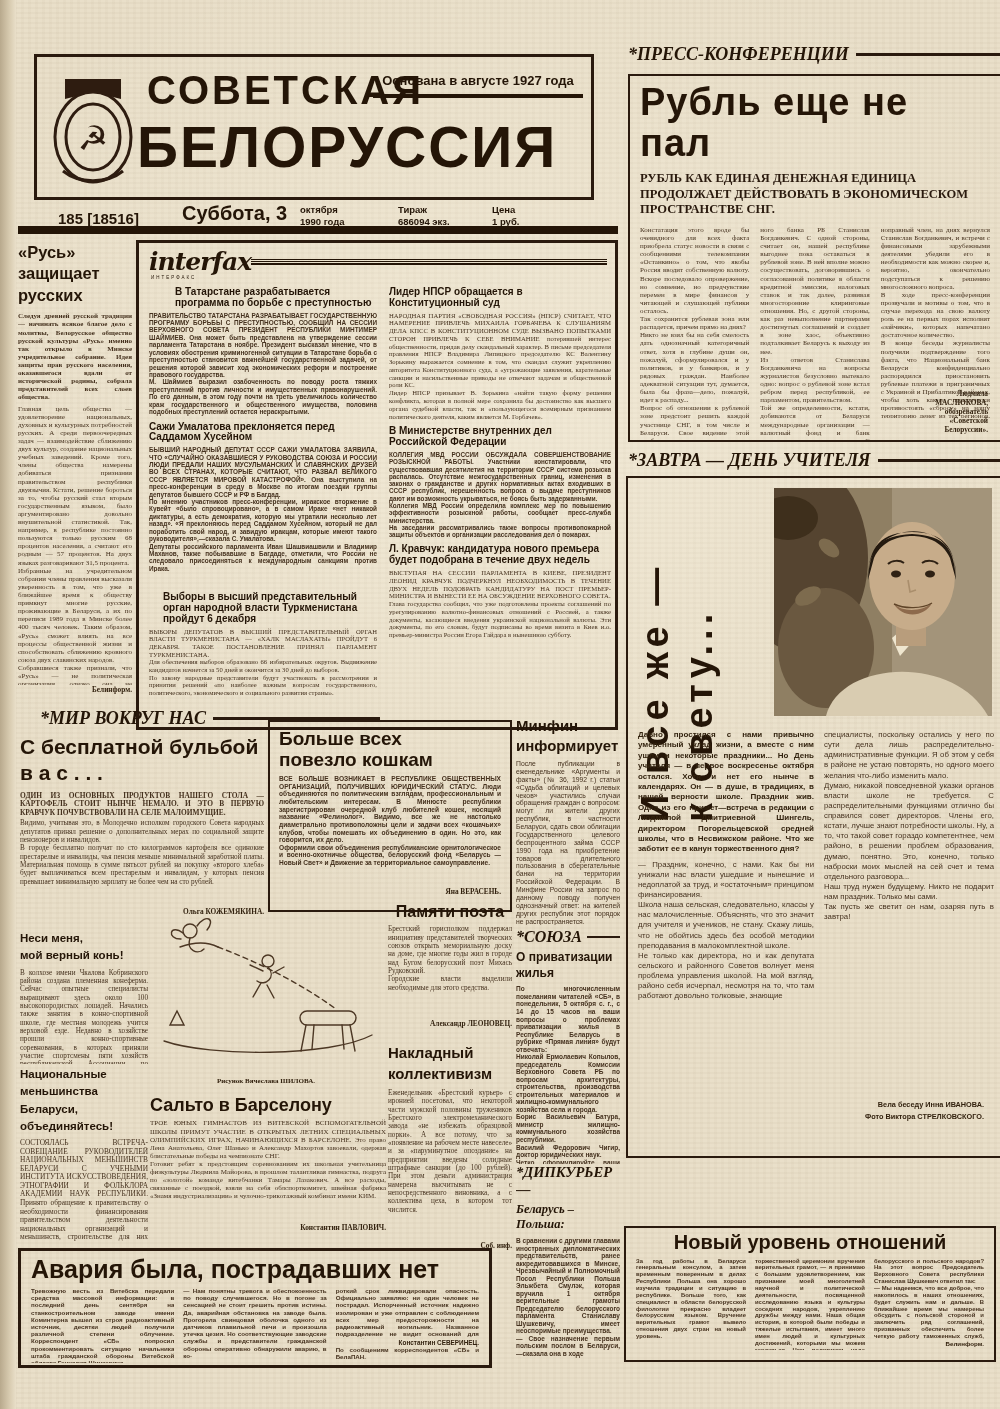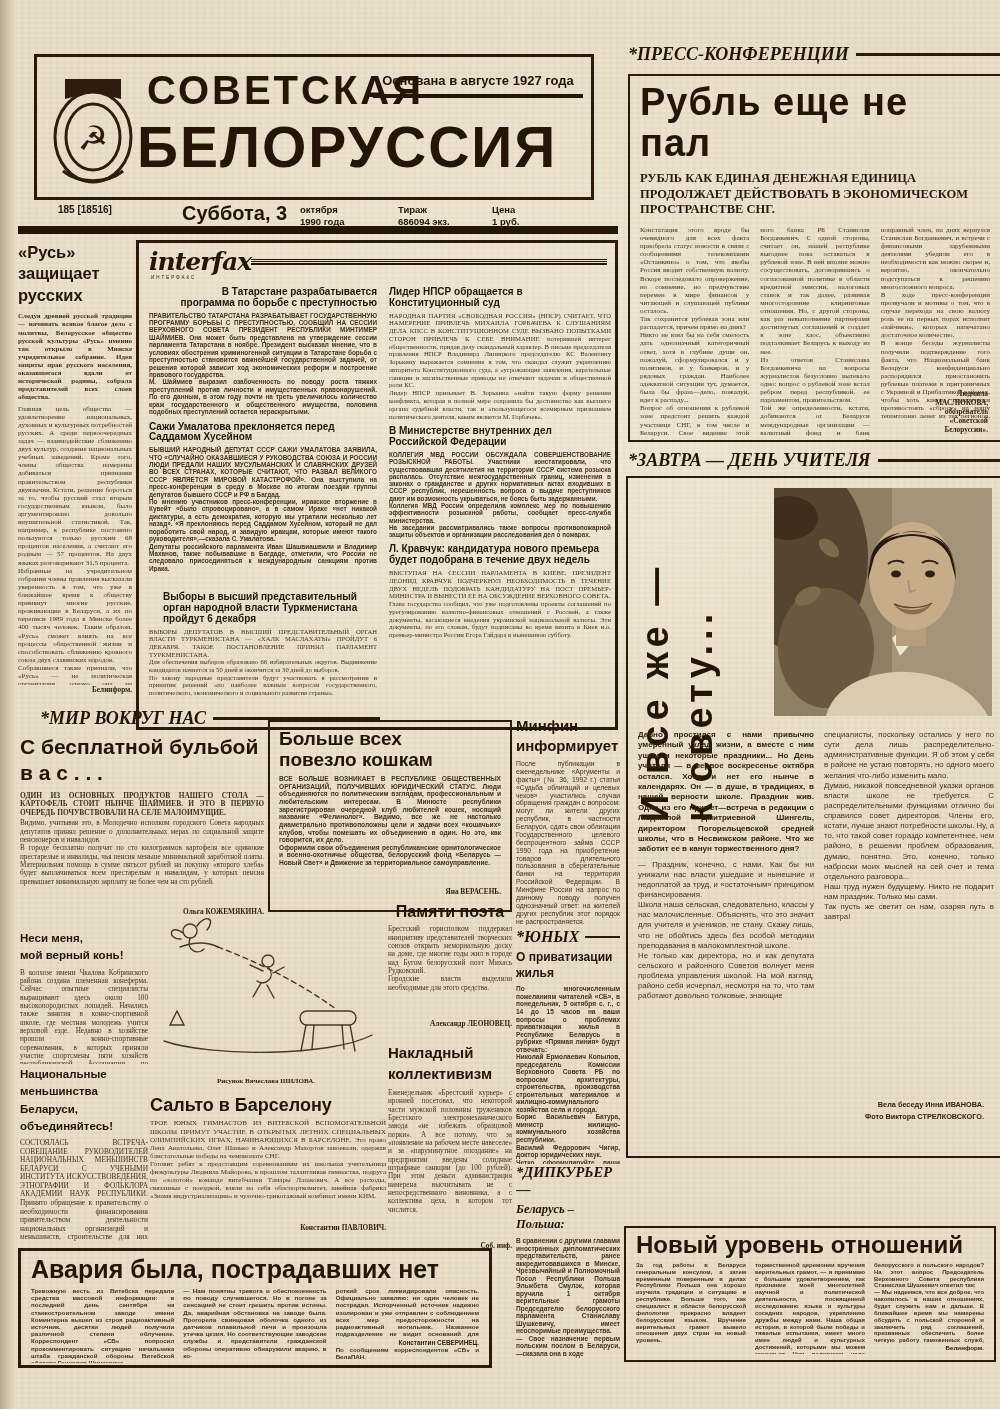--- a/index.html
+++ b/index.html
@@ -48,21 +48,21 @@
           <path d="M16 98 C32 111 60 111 76 98"></path>
         </g>
         <text x="46" y="77" font-size="34" text-anchor="middle" fill="#2e1c10">☭</text>
       </svg>
     </span>
     <div class="abs hs" style="left:110px;top:12px;font-size:40px;letter-spacing:3px">СОВЕТСКАЯ</div>
     <div class="abs hs" style="left:100px;top:60px;font-size:57px;letter-spacing:2px">БЕЛОРУССИЯ</div>
     <div class="abs bold sans" style="left:336px;top:16px;width:210px;text-align:center;font-size:13px;color:#241507;border-bottom:4px solid #241507;padding-bottom:6px">Основана в августе 1927 года</div>
   </div>
 
-  <div class="abs bold sans" style="left:58px;top:204px;font-size:10px;color:#241507">185 [18516]</div>
+  <div class="abs bold sans" style="left:58px;top:210px;font-size:15px;color:#241507">185 [18516]</div>
   <div class="abs bold sans" style="left:182px;top:202px;font-size:20px;color:#241507">Суббота, 3</div>
   <div class="abs bold sans pre" style="left:300px;top:204px;font-size:9.5px;line-height:1.25;color:#241507">октября
 1990 года</div>
   <div class="abs bold sans pre" style="left:398px;top:204px;font-size:9.5px;line-height:1.25;color:#241507">Тираж
 686094 экз.</div>
   <div class="abs bold sans pre" style="left:492px;top:204px;font-size:9.5px;line-height:1.25;color:#241507">Цена
 1 руб.</div>
   <div class="abs" style="left:18px;top:226px;width:600px;height:8px;background:#241507"></div>
 
   <div class="abs" style="left:18px;top:242px;width:114px;height:466px;overflow:hidden">
@@ -77,21 +77,21 @@
   </div>
 
   <div class="abs bx" style="left:136px;top:240px;width:482px;height:490px">
     <div class="abs" style="left:10px;top:4px;right:8px;display:flex;align-items:center;">
       <span class="ifx-logo">interfax</span>
       <span style="flex:1;border-top:3px double #241507;height:6px;border-bottom:2px solid #241507"></span>
     </div>
     <div class="abs sans" style="left:12px;top:32px;font-size:4.5px;letter-spacing:2px;color:#241507">ИНТЕРФАКС</div>
 
     <div class="abs" style="left:10px;top:44px;width:228px;height:436px;overflow:hidden">
-      <div class="hs" style="font-size:10px;text-align:right;padding-left:26px">В Татарстане разрабатывается программа по борьбе с преступностью</div>
+      <div class="hs" style="font-size:10px;text-align:left;padding-left:26px">В Татарстане разрабатывается программа по борьбе с преступностью</div>
       <div class="body sans bold" style="font-size:6.4px;margin-top:3px">ПРАВИТЕЛЬСТВО ТАТАРСТАНА РАЗРАБАТЫВАЕТ ГОСУДАРСТВЕННУЮ ПРОГРАММУ БОРЬБЫ С ПРЕСТУПНОСТЬЮ, СООБЩИЛ НА СЕССИИ ВЕРХОВНОГО СОВЕТА ПРЕЗИДЕНТ РЕСПУБЛИКИ МИНТИМЕР ШАЙМИЕВ. Она может быть представлена на утверждение сессии парламента Татарстана в ноябре. Президент высказал мнение, что в условиях обострения криминогенной ситуации в Татарстане борьба с преступностью становится важнейшей государственной задачей, от решения которой зависит ход экономических реформ и построение правового государства.
 М. Шаймиев выразил озабоченность по поводу роста тяжких преступлений против личности и имущественных правонарушений. По его данным, в этом году почти на треть увеличилось количество краж государственного и общественного имущества, половина подобных преступлений остается нераскрытыми.</div>
       <div class="hs" style="font-size:10px;margin-top:6px">Сажи Умалатова преклоняется перед Саддамом Хусейном</div>
       <div class="body sans bold" style="font-size:6.4px;margin-top:3px">БЫВШИЙ НАРОДНЫЙ ДЕПУТАТ СССР САЖИ УМАЛАТОВА ЗАЯВИЛА, ЧТО «СЛУЧАЙНО ОКАЗАВШИЕСЯ У РУКОВОДСТВА СОЮЗА И РОССИИ ЛЮДИ ПРЕДАЛИ НАШИХ МУСУЛЬМАНСКИХ И СЛАВЯНСКИХ ДРУЗЕЙ ВО ВСЕХ СТРАНАХ, КОТОРЫЕ СЧИТАЮТ, ЧТО РАЗВАЛ ВЕЛИКОГО СССР ЯВЛЯЕТСЯ МИРОВОЙ КАТАСТРОФОЙ». Она выступила на пресс-конференции в среду в Москве по итогам поездки группы депутатов бывшего СССР и РФ в Багдад.
 По мнению участников пресс-конференции, иракское вторжение в Кувейт «было спровоцировано», а в самом Ираке «нет никакой диктатуры, а есть демократия, которую мы утратили несколько лет назад». «Я преклоняюсь перед Саддамом Хусейном, который не дал поработить свой народ, и завидую иракцам, которые имеют такого руководителя»,—сказала С. Умалатова.
 Депутаты российского парламента Иван Шашвиашвили и Владимир Маханов, также побывавшие в Багдаде, отметили, что России не следовало присоединяться к международным санкциям против Ирака.</div>
       <div class="hs" style="font-size:10px;margin-top:20px;padding-left:14px">Выборы в высший представительный орган народной власти Туркменистана пройдут 6 декабря</div>
       <div class="body" style="font-size:6.6px;margin-top:3px">ВЫБОРЫ ДЕПУТАТОВ В ВЫСШИЙ ПРЕДСТАВИТЕЛЬНЫЙ ОРГАН ВЛАСТИ ТУРКМЕНИСТАНА — «ХАЛК МАСЛАХАТЫ» ПРОЙДУТ 6 ДЕКАБРЯ. ТАКОЕ ПОСТАНОВЛЕНИЕ ПРИНЯЛ ПАРЛАМЕНТ ТУРКМЕНИСТАНА.
 Для обеспечения выборов образовано 66 избирательных округов. Выдвижение кандидатов начнется за 50 дней и окончится за 30 дней до выборов.
 По закону народные представители будут участвовать в рассмотрении и принятии решений «по наиболее важным вопросам государственного, политического, экономического и социального развития страны».</div>
@@ -184,21 +184,21 @@
   </div>
 
   <div class="abs sec" style="left:40px;top:708px;width:340px">
     <span>*МИР ВОКРУГ НАС</span>
       <i class="ln"></i>
   </div>
 
   <div class="abs" style="left:20px;top:734px;width:244px;height:198px;overflow:hidden">
     <div class="hs pre" style="font-size:21px;line-height:1.25">С бесплатной бульбой
 в а с . . .</div>
-    <div class="body" style="font-size:7.4px;margin-top:5px;font-weight:bold">ОДИН ИЗ ОСНОВНЫХ ПРОДУКТОВ НАШЕГО СТОЛА — КАРТОФЕЛЬ СТОИТ НЫНЧЕ ШАЙМИЕВ. И ЭТО В ПЕРВУЮ ОЧЕРЕДЬ ПОЧУВСТВОВАЛИ НА СЕЛЕ МАЛОИМУЩИЕ.</div>
+    <div class="body" style="font-size:7.4px;margin-top:5px;font-weight:bold">ОДИН ИЗ ОСНОВНЫХ ПРОДУКТОВ НАШЕГО СТОЛА — КАРТОФЕЛЬ СТОИТ НЫНЧЕ НЕМАЛО. И ЭТО В ПЕРВУЮ КРАВЧУК ПОЧУВСТВОВАЛИ НА СЕЛЕ МАЛОИМУЩИЕ.</div>
     <div class="body" style="font-size:7.2px;margin-top:2px;height:88px">Видимо, учитывая это, в Молодечно исполком городского Совета народных депутатов принял решение о дополнительных мерах по социальной защите пенсионеров и инвалидов.
 В городе бесплатно получат по сто килограммов картофеля все одинокие престарелые и инвалиды, чья пенсия меньше минимальной заработной платы. Материальная помощь в сумме пятьсот рублей на покупку «второго хлеба» будет выплачиваться всем престарелым и инвалидам, у которых пенсия превышает минимальную зарплату не более чем на сто рублей.</div>
     <div class="sig">Ольга КОЖЕМЯКИНА.</div>
   </div>
 
   <div class="abs" style="left:20px;top:930px;width:128px;height:134px;overflow:hidden">
     <div class="hs pre sans" style="font-size:11.5px;line-height:1.5">Неси меня,
 мой верный конь!</div>
     <div class="body" style="font-size:7.2px;margin-top:4px">В колхозе имени Чкалова Кобринского района создана племенная конеферма. Сейчас опытные специалисты выращивают здесь около 100 высокопородистых лошадей. Начались также занятия в конно-спортивной школе, где местная молодежь учится верховой езде. Недавно в хозяйстве прошли конно-спортивные соревнования, в которых приняли участие спортсмены пяти хозяйств республиканской Ассоциации по развитию коневодства.</div>
   </div>
@@ -263,21 +263,21 @@
   </div>
 
   <div class="abs" style="left:516px;top:716px;width:104px;height:212px;overflow:hidden">
     <div class="hs pre" style="font-size:15px;line-height:1.3">Минфин
 информирует</div>
     <div class="body sans" style="font-size:6.8px;margin-top:5px">После публикации в еженедельнике «Аргументы и факты» (№ 36, 1992 г.) статьи «Судьба облигаций и целевых чеков» участились случаи обращения граждан с вопросом: могут ли жители других республик, в частности Беларуси, сдать свои облигации Государственного целевого беспроцентного займа СССР 1990 года на приобретение товаров длительного пользования в сберегательные банки на территории Российской Федерации. В Минфине России на запрос по данному поводу получен однозначный ответ: на жителей других республик этот порядок не распространяется.</div>
   </div>
 
   <div class="abs" style="left:516px;top:928px;width:104px;height:236px;overflow:hidden">
     <div class="secs" style="font-size:16px">
-      <span>*ЮНЫХ</span>
+      <span>*СОЮЗА</span>
         <i class="ln"></i>
     </div>
     <div class="hs pre" style="font-size:12px;margin-top:3px;line-height:1.35">О приватизации
 жилья</div>
     <div class="body sans bold" style="font-size:6.5px;margin-top:4px">По многочисленным пожеланиям читателей «СБ», в понедельник, 5 октября с. г., с 14 до 15 часов на ваши вопросы о проблемах приватизации жилья в Республике Беларусь в рубрике «Прямая линия» будут отвечать:
 Николай Ермолаевич Копылов, председатель Комиссии Верховного Совета РБ по вопросам архитектуры, строительства, производства строительных материалов и жилищно-коммунального хозяйства села и города.
 Борис Васильевич Батура, министр жилищно-коммунального хозяйства республики.
 Василий Федорович Чигир, доктор юридических наук.
 Четко сформулируйте ваши вопросы, позвоните по телефонам редакции: 32-13-36; 32-12-74; 32-24-23.
 Отдел государства и права.</div>
@@ -297,21 +297,21 @@
       <div class="body sans bold" style="width:145px;height:76px;font-size:6.2px">— Нам понятны тревога и обеспокоенность по поводу случившегося. Но в погоне за сенсацией не стоит грешить против истины. Да, аварийная обстановка на заводе была. Прогорела свинцовая оболочка одного из датчиков плавильной печи и произошла утечка цезия. Но соответствующие заводские службы и представители гражданской обороны оперативно обнаружили аварию, в ко-</div>
       <div style="width:145px;height:76px;overflow:hidden">
         <div class="body sans bold" style="font-size:6.2px;height:52px">роткий срок ликвидировали опасность. Официально заявляю: ни один человек не пострадал. Испорченный источник надежно изолирован и уже отправлен с соблюдением всех мер предосторожности на радиоактивный могильник. Названное подразделение не видит оснований для беспокойства. Специальная комиссия ведет расследование.</div>
         <div class="sig sans" style="font-size:6.4px">Константин СЕВЕРИНЕЦ.</div>
         <div class="body sans bold" style="font-size:6.2px">По сообщениям корреспондентов «СБ» и БелаПАН.</div>
       </div>
     </div>
   </div>
 
   <div class="abs bx2" style="left:624px;top:1226px;width:372px;height:136px;padding:4px 10px;overflow:hidden">
-    <div class="hs" style="font-size:24px;">Новый уровень отношений</div>
+    <div class="hs" style="font-size:20px;text-align:center">Новый уровень отношений</div>
     <div style="display:flex;gap:9px;margin-top:4px">
       <div class="body sans bold" style="width:111px;height:92px;font-size:5.9px">За год работы в Беларуси генеральным консулом, а затем временным поверенным в делах Республики Польша она хорошо изучила традиции и ситуацию в республике. Больше того, как специалист в области белорусской филологии прекрасно владеет белорусским языком. Вручение верительных грамот вывело отношения двух стран на новый уровень.</div>
       <div class="body sans bold" style="width:111px;height:92px;font-size:5.9px">торжественной церемонии вручения верительных грамот, — я принимаю с большим удовлетворением, как признание моей многолетней научной и политической деятельности, посвященной исследованию языка и культуры соседних народов, укреплению дружбы между нами. Наша общая история, в которой были победы и тяжелые испытания, имеет много имен людей и культурных достижений, которыми мы можем гордиться. Нам, политикам, надо прежде всего смотреть в будущее и налаживать доброе сотрудничество, укреплять взаимопонимание, давние многогранные динамично развивающиеся связи.
 Какие перспективы в отношениях у</div>
       <div style="width:111px;height:92px;overflow:hidden">
         <div class="body sans bold" style="font-size:5.9px;height:82px">белорусского и польского народов? На этот вопрос Председатель Верховного Совета республики Станислав Шушкевич ответил так:
 — Мы надеемся, что все доброе, что накопилось в наших отношениях, будет служить нам и дальше. В ближайшее время мы намерены обсудить с польской стороной и заключить ряд соглашений, призванных обеспечить более четкую работу таможенных служб, упростить для жителей наших государств пересечение границ. Доверие друг к другу поможет нам в этом.</div>
         <div class="sig sans" style="font-size:6.2px">Белинформ.</div>
       </div>
     </div>

